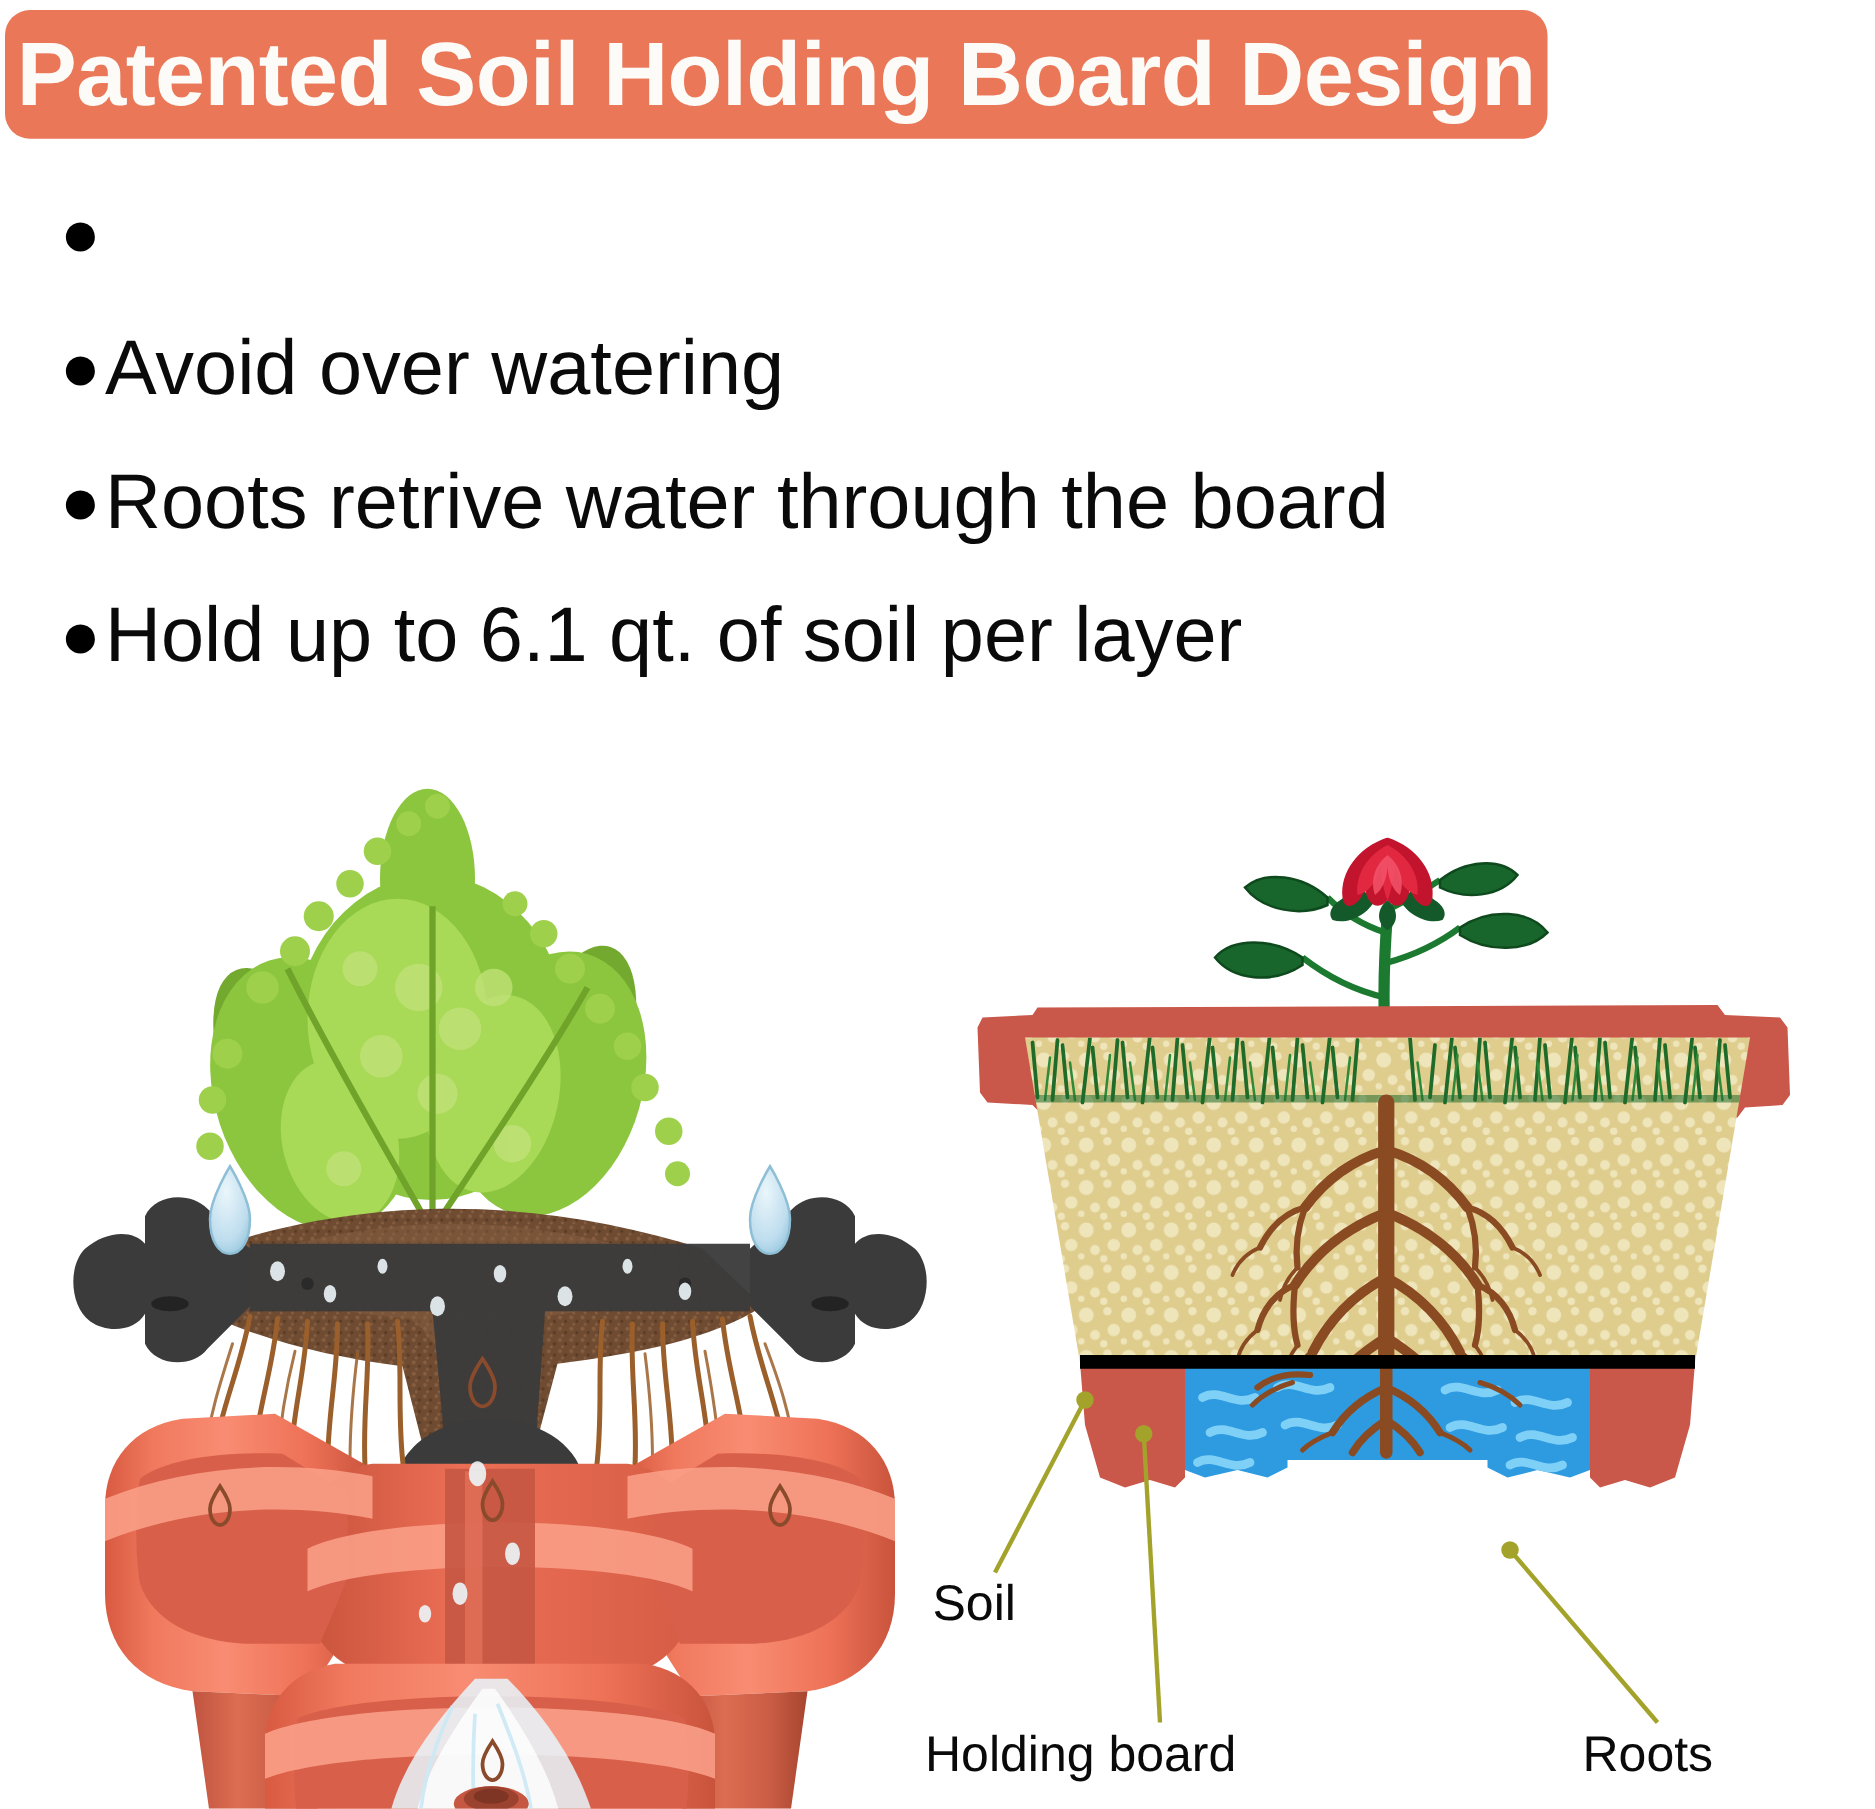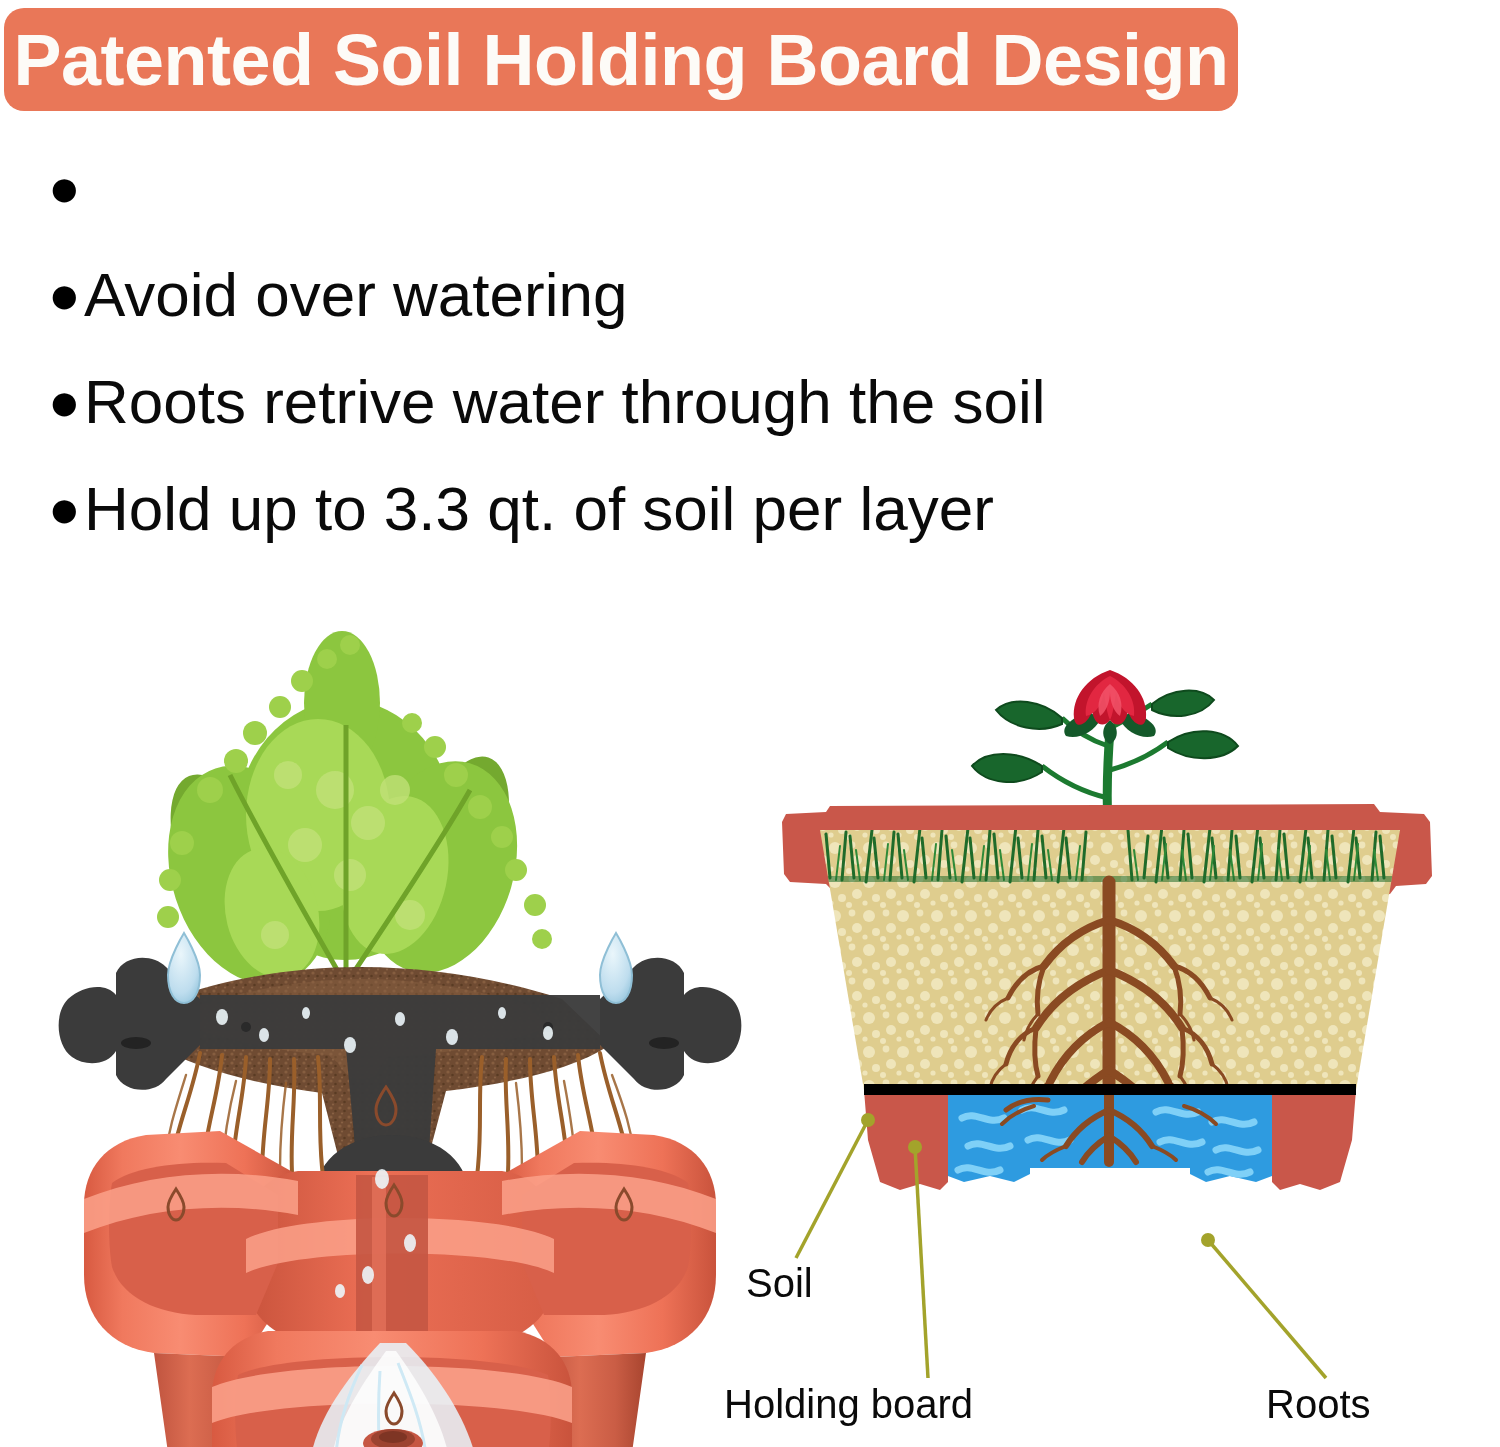--- a/index.html
+++ b/index.html
@@ -104,21 +104,21 @@
   
   .callout-label {
     position: absolute;
     font-size: 40px;
     line-height: 62px;
     color: #0a0a0a;
     white-space: nowrap;
     font-family: "Liberation Sans", sans-serif;
   }
   #label-soil          { left: 746px;  top: 1252px; }
-  #label-holding-board { left: 724px;  top: 1373px; }
+  #label-holding-board { left: 740px;  top: 1373px; }
   #label-water         { left: 1266px; top: 1373px; }
 
   #callout-lines {
     position: absolute;
     left: 0; top: 0;
     width: 1500px; height: 1447px;
     pointer-events: none;
   }
 </style>
 </head>
@@ -134,26 +134,26 @@
     <span class="feature-bullet">●</span>
   </div>
 
   <div class="feature-row">
     <span class="feature-bullet">●</span>
     <span class="feature-text">Avoid over watering</span>
   </div>
 
   <div class="feature-row">
     <span class="feature-bullet">●</span>
-    <span class="feature-text">Roots retrive water through the soil</span>
+    <span class="feature-text">Roots retrive water through the board</span>
   </div>
 
   <div class="feature-row">
     <span class="feature-bullet">●</span>
-    <span class="feature-text">Hold up to 3.3 qt. of soil per layer</span>
+    <span class="feature-text">Hold up to 6.1 qt. of soil per layer</span>
   </div>
 
 </div>
 
 <div id="panels">
 
   <div id="left-panel">
     <svg id="left-photo" viewBox="0 0 700 872">
       <defs>
         <linearGradient id="potGrad" x1="0" y1="0" x2="1" y2="0">

